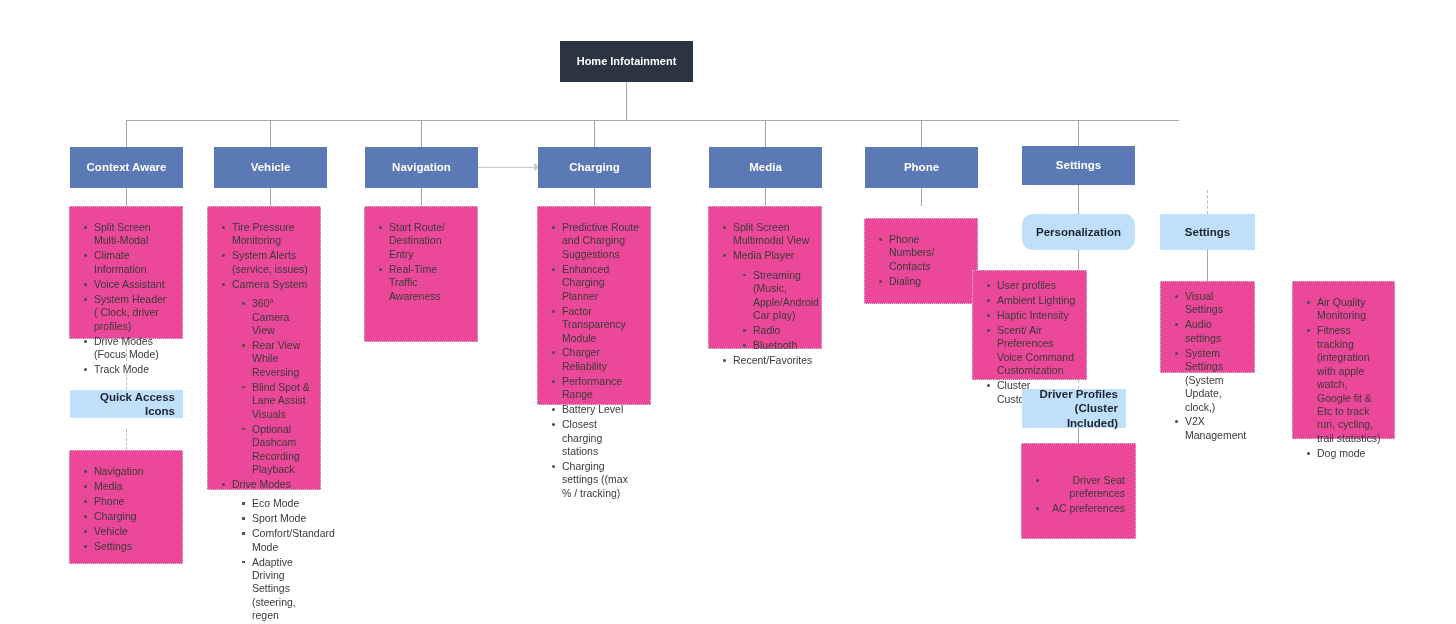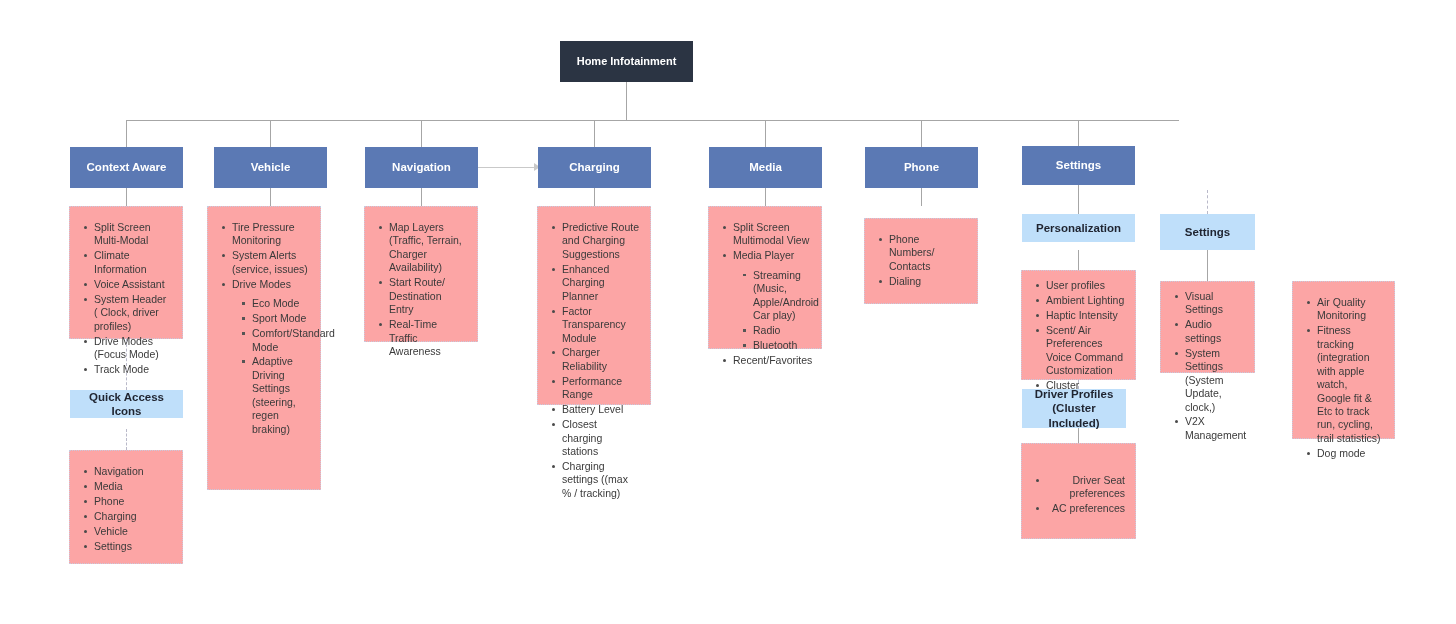--- a/index.html
+++ b/index.html
@@ -22,21 +22,21 @@
     position:absolute;width:0;height:0;
     border-top:4px solid transparent;
     border-bottom:4px solid transparent;
     border-left:6px solid #c9c9c9;
   }
 
   
   .node{
     position:absolute;
     display:flex;align-items:center;justify-content:center;
-    text-align:center;
+    text-align:right;
     box-sizing:border-box;
     font-weight:bold;
     line-height:1.25;
   }
   .node-dark{
     background:#2b3443;color:#ffffff;
     font-size:11px;
   }
   .node-blue{
     background:#5b79b4;color:#ffffff;
@@ -46,21 +46,21 @@
     background:#bfdffa;color:#1f2430;
     font-size:11.5px;
     padding:0 8px;
   }
 
   
   .listbox{
     position:absolute;
     box-sizing:border-box;
     border:1px dotted #c8cade;
-    background:#fca5a5;
+    background:#ec4899;
   }
   .listbox ul{
     margin:0;padding:0;list-style:none;
   }
   .listbox>ul{padding:14px 10px 8px 14px;}
   .listbox li{
     position:relative;
     font-size:10.5px;
     line-height:1.28;
     color:#3a3a3a;
@@ -145,20 +145,29 @@
 
   <div class="node node-blue" style="left:214px;top:147px;width:113px;height:41px;">
     <span>Vehicle</span>
   </div>
   <div class="line vline" style="left:270px;top:188px;height:18px;"></div>
 
   <div class="listbox" style="left:207px;top:206px;width:114px;height:284px;">
     <ul>
       <li>Tire Pressure Monitoring</li>
       <li>System Alerts (service, issues)</li>
+      <li>
+        <span>Camera System</span>
+        <ul>
+          <li>360° Camera View</li>
+          <li>Rear View While Reversing</li>
+          <li>Blind Spot &amp; Lane Assist Visuals</li>
+          <li>Optional Dashcam Recording Playback</li>
+        </ul>
+      </li>
       <li>
         <span>Drive Modes</span>
         <ul>
           <li>Eco Mode</li>
           <li>Sport Mode</li>
           <li>Comfort/Standard Mode</li>
           <li>Adaptive Driving Settings (steering, regen braking)</li>
         </ul>
       </li>
     </ul>
@@ -167,21 +176,20 @@
   <div class="node node-blue" style="left:365px;top:147px;width:113px;height:41px;">
     <span>Navigation</span>
   </div>
   <div class="line vline" style="left:421px;top:188px;height:18px;"></div>
 
   <div class="arrow-line" style="left:478px;top:167px;width:58px;"></div>
   <div class="arrow-head" style="left:534px;top:163px;"></div>
 
   <div class="listbox" style="left:364px;top:206px;width:114px;height:136px;">
     <ul>
-      <li>Map Layers (Traffic, Terrain, Charger Availability)</li>
       <li>Start Route/ Destination Entry</li>
       <li>Real-Time Traffic Awareness</li>
     </ul>
   </div>
 
   <div class="node node-blue" style="left:538px;top:147px;width:113px;height:41px;">
     <span>Charging</span>
   </div>
   <div class="line vline" style="left:594px;top:188px;height:18px;"></div>
 
@@ -230,26 +238,26 @@
     </ul>
   </div>
 
   <div class="node node-blue" style="left:1022px;top:146px;width:113px;height:39px;">
     <span>Settings</span>
   </div>
 
   <div class="line vline" style="left:1078px;top:185px;height:29px;"></div>
   <div class="line-dash-v" style="left:1207px;top:190px;height:24px;"></div>
 
-  <div class="node node-light" style="left:1022px;top:214px;width:113px;height:28px;">
+  <div class="node node-light" style="left:1022px;top:214px;width:113px;height:36px;border-radius:11px;">
     <span>Personalization</span>
   </div>
   <div class="line vline" style="left:1078px;top:250px;height:20px;"></div>
 
-  <div class="listbox" style="left:1021px;top:270px;width:115px;height:110px;">
+  <div class="listbox" style="left:972px;top:270px;width:115px;height:110px;">
     <ul style="padding-top:8px;">
       <li>User profiles</li>
       <li>Ambient Lighting</li>
       <li>Haptic Intensity</li>
       <li>Scent/ Air Preferences Voice Command Customization</li>
       <li>Cluster Customization</li>
     </ul>
   </div>
 
   <div class="line-dash-v" style="left:1078px;top:380px;height:9px;"></div>

